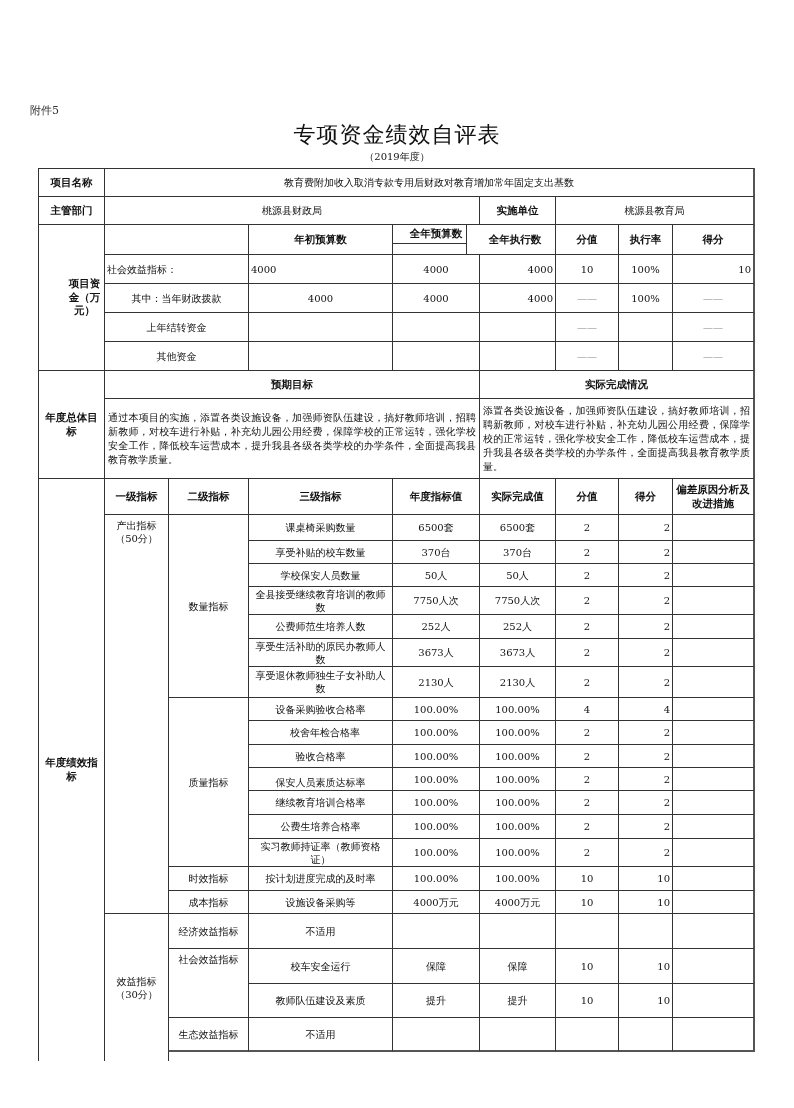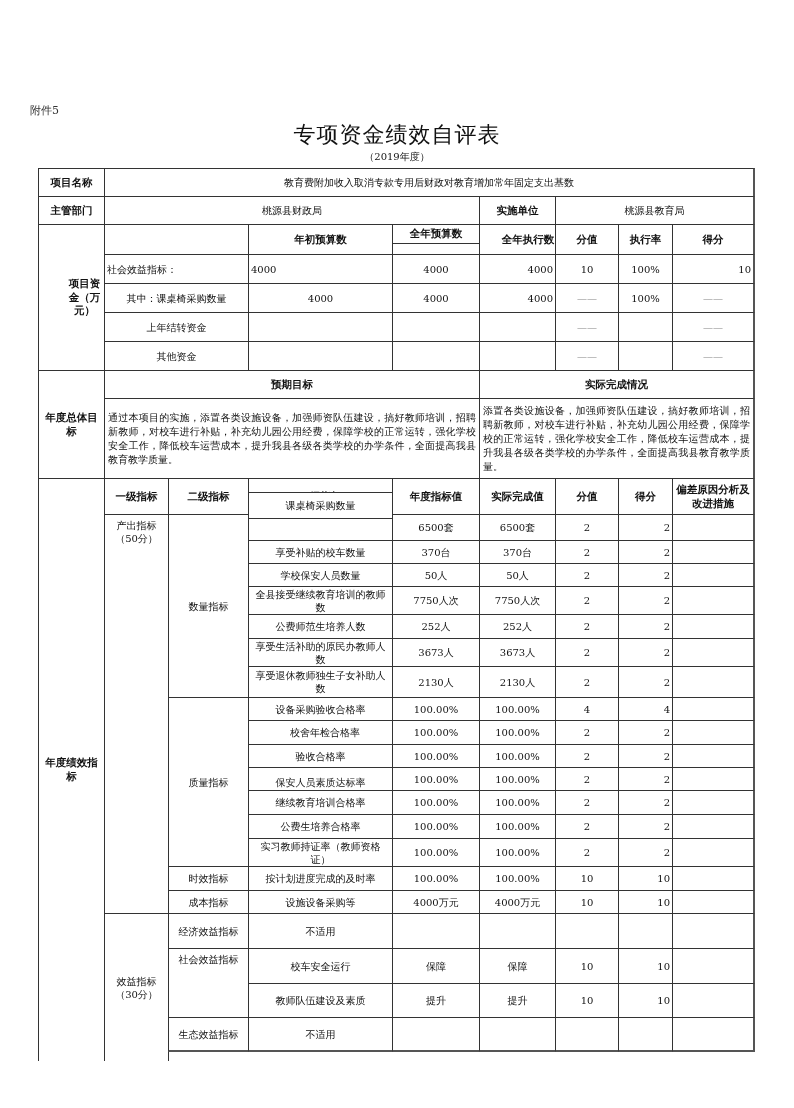--- a/index.html
+++ b/index.html
@@ -29,32 +29,32 @@
     <div class="cell hdr" style="left: 38px; top: 168px; width: 67px; height: 29px;">项目名称</div>
     <div class="cell thick-r" style="left: 104px; top: 168px; width: 651px; height: 29px;">教育费附加收入取消专款专用后财政对教育增加常年固定支出基数</div>
     <div class="cell hdr" style="left: 38px; top: 196px; width: 67px; height: 29px;">主管部门</div>
     <div class="cell " style="left: 104px; top: 196px; width: 376px; height: 29px;">桃源县财政局</div>
     <div class="cell hdr" style="left: 479px; top: 196px; width: 77px; height: 29px;">实施单位</div>
     <div class="cell thick-r" style="left: 555px; top: 196px; width: 200px; height: 29px;">桃源县教育局</div>
     <div class="cell hdr" style="left: 38px; top: 224px; width: 67px; height: 147px; padding-left: 28px;">项目资金（万元）</div>
     <div class="cell " style="left: 104px; top: 224px; width: 145px; height: 31px;"></div>
     <div class="cell hdr" style="left: 248px; top: 224px; width: 145px; height: 31px;">年初预算数</div>
     <div class="cell hdr" style="left: 392px; top: 224px; width: 88px; height: 20px;">全年预算数</div>
-    <div class="cell hdr" style="left: 479px; top: 224px; width: 98px; height: 31px;">全年执行数</div>
+    <div class="cell hdr" style="left: 466px; top: 224px; width: 98px; height: 31px;">全年执行数</div>
     <div class="cell hdr" style="left: 555px; top: 224px; width: 64px; height: 31px;">分值</div>
     <div class="cell hdr" style="left: 618px; top: 224px; width: 55px; height: 31px;">执行率</div>
     <div class="cell hdr thick-r" style="left: 672px; top: 224px; width: 83px; height: 31px;">得分</div>
     <div class="cell left" style="left: 104px; top: 254px; width: 145px; height: 30px;">社会效益指标：</div>
     <div class="cell left" style="left: 248px; top: 254px; width: 145px; height: 30px;">4000</div>
     <div class="cell " style="left: 392px; top: 254px; width: 88px; height: 30px;">4000</div>
     <div class="cell right" style="left: 479px; top: 254px; width: 77px; height: 30px;">4000</div>
     <div class="cell " style="left: 555px; top: 254px; width: 64px; height: 30px;">10</div>
     <div class="cell " style="left: 618px; top: 254px; width: 55px; height: 30px;">100%</div>
     <div class="cell right thick-r" style="left: 672px; top: 254px; width: 83px; height: 30px;">10</div>
-    <div class="cell " style="left: 104px; top: 283px; width: 145px; height: 30px;">其中：课桌椅采购数量</div>
+    <div class="cell " style="left: 104px; top: 283px; width: 145px; height: 30px;">其中：当年财政拨款</div>
     <div class="cell " style="left: 248px; top: 283px; width: 145px; height: 30px;">4000</div>
     <div class="cell " style="left: 392px; top: 283px; width: 88px; height: 30px;">4000</div>
     <div class="cell right" style="left: 479px; top: 283px; width: 77px; height: 30px;">4000</div>
     <div class="cell dash" style="left: 555px; top: 283px; width: 64px; height: 30px;">——</div>
     <div class="cell " style="left: 618px; top: 283px; width: 55px; height: 30px;">100%</div>
     <div class="cell thick-r dash" style="left: 672px; top: 283px; width: 83px; height: 30px;">——</div>
     <div class="cell " style="left: 104px; top: 312px; width: 145px; height: 30px;">上年结转资金</div>
     <div class="cell " style="left: 248px; top: 312px; width: 145px; height: 30px;"></div>
     <div class="cell " style="left: 392px; top: 312px; width: 88px; height: 30px;"></div>
     <div class="cell right" style="left: 479px; top: 312px; width: 77px; height: 30px;"></div>
@@ -84,21 +84,21 @@
     <div class="cell hdr thick-r" style="left: 672px; top: 478px; width: 83px; height: 37px;">偏差原因分析及改进措施</div>
     <div class="cell top" style="left: 104px; top: 514px; width: 65px; height: 400px;">产出指标（50分）</div>
     <div class="cell nobottom" style="left: 104px; top: 913px; width: 65px; height: 148px;">效益指标（30分）</div>
     <div class="cell " style="left: 168px; top: 514px; width: 81px; height: 184px;">数量指标</div>
     <div class="cell " style="left: 168px; top: 697px; width: 81px; height: 170px;">质量指标</div>
     <div class="cell " style="left: 168px; top: 866px; width: 81px; height: 25px;">时效指标</div>
     <div class="cell " style="left: 168px; top: 890px; width: 81px; height: 24px;">成本指标</div>
     <div class="cell " style="left: 168px; top: 913px; width: 81px; height: 36px;">经济效益指标</div>
     <div class="cell top" style="left: 168px; top: 948px; width: 81px; height: 70px;">社会效益指标</div>
     <div class="cell  thick-b" style="left: 168px; top: 1017px; width: 81px; height: 35px;">生态效益指标</div>
-    <div class="cell " style="left: 248px; top: 492px; width: 145px; height: 27px;">课桌椅采购数量</div>
+    <div class="cell " style="left: 248px; top: 514px; width: 145px; height: 27px;">课桌椅采购数量</div>
     <div class="cell " style="left: 392px; top: 514px; width: 88px; height: 27px;">6500套</div>
     <div class="cell " style="left: 479px; top: 514px; width: 77px; height: 27px;">6500套</div>
     <div class="cell " style="left: 555px; top: 514px; width: 64px; height: 27px;">2</div>
     <div class="cell right" style="left: 618px; top: 514px; width: 55px; height: 27px;">2</div>
     <div class="cell  thick-r" style="left: 672px; top: 514px; width: 83px; height: 27px;"></div>
     <div class="cell " style="left: 248px; top: 540px; width: 145px; height: 24px;">享受补贴的校车数量</div>
     <div class="cell " style="left: 392px; top: 540px; width: 88px; height: 24px;">370台</div>
     <div class="cell " style="left: 479px; top: 540px; width: 77px; height: 24px;">370台</div>
     <div class="cell " style="left: 555px; top: 540px; width: 64px; height: 24px;">2</div>
     <div class="cell right" style="left: 618px; top: 540px; width: 55px; height: 24px;">2</div>

